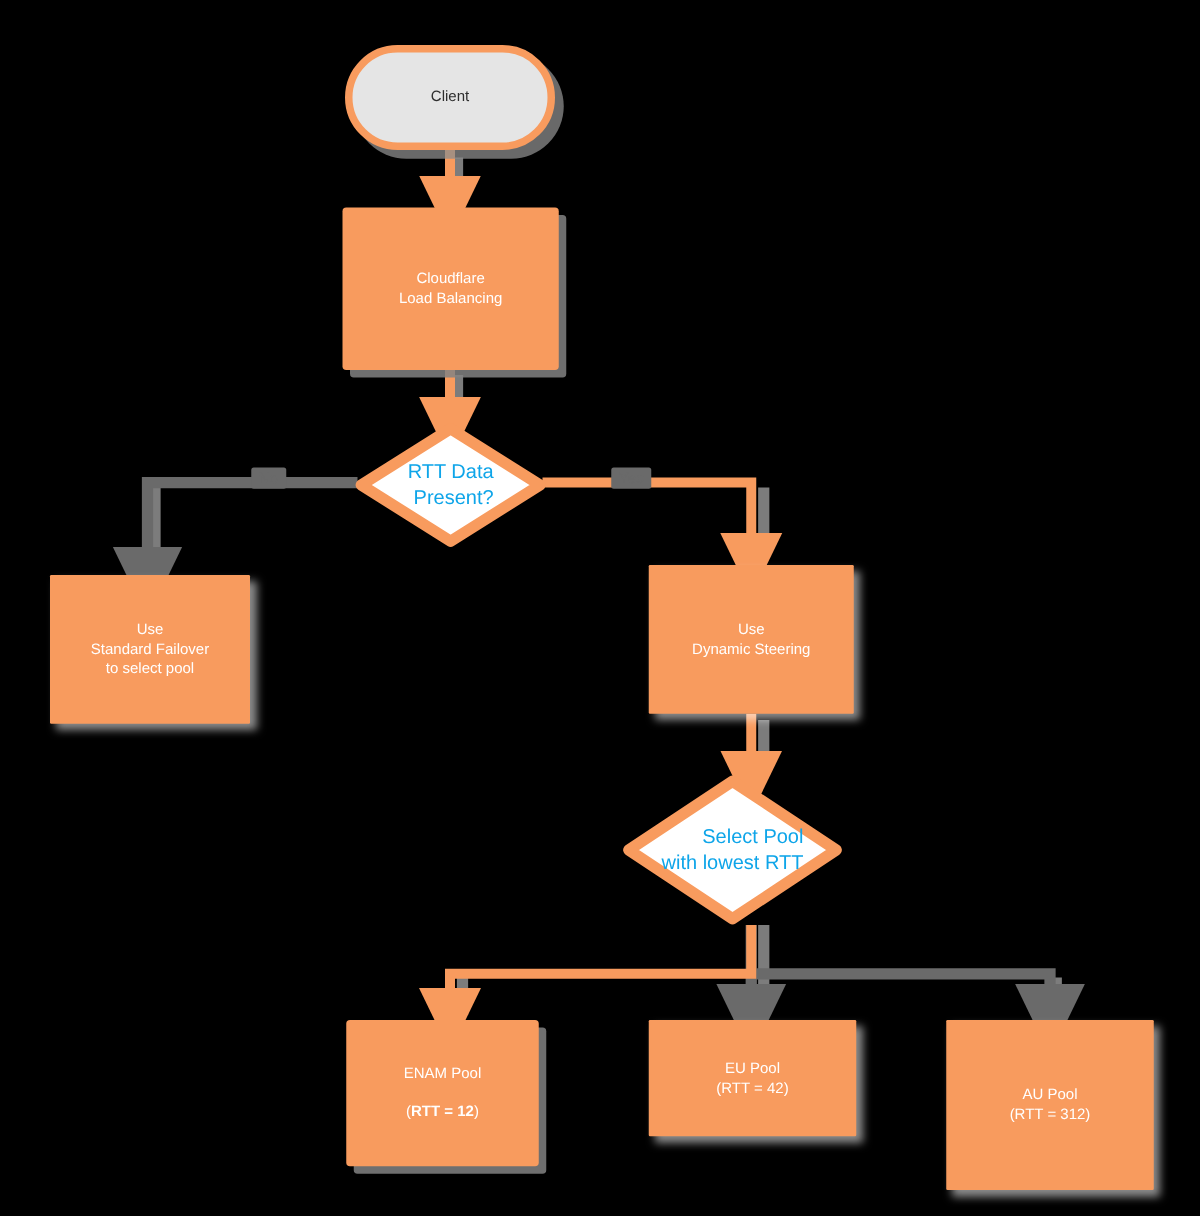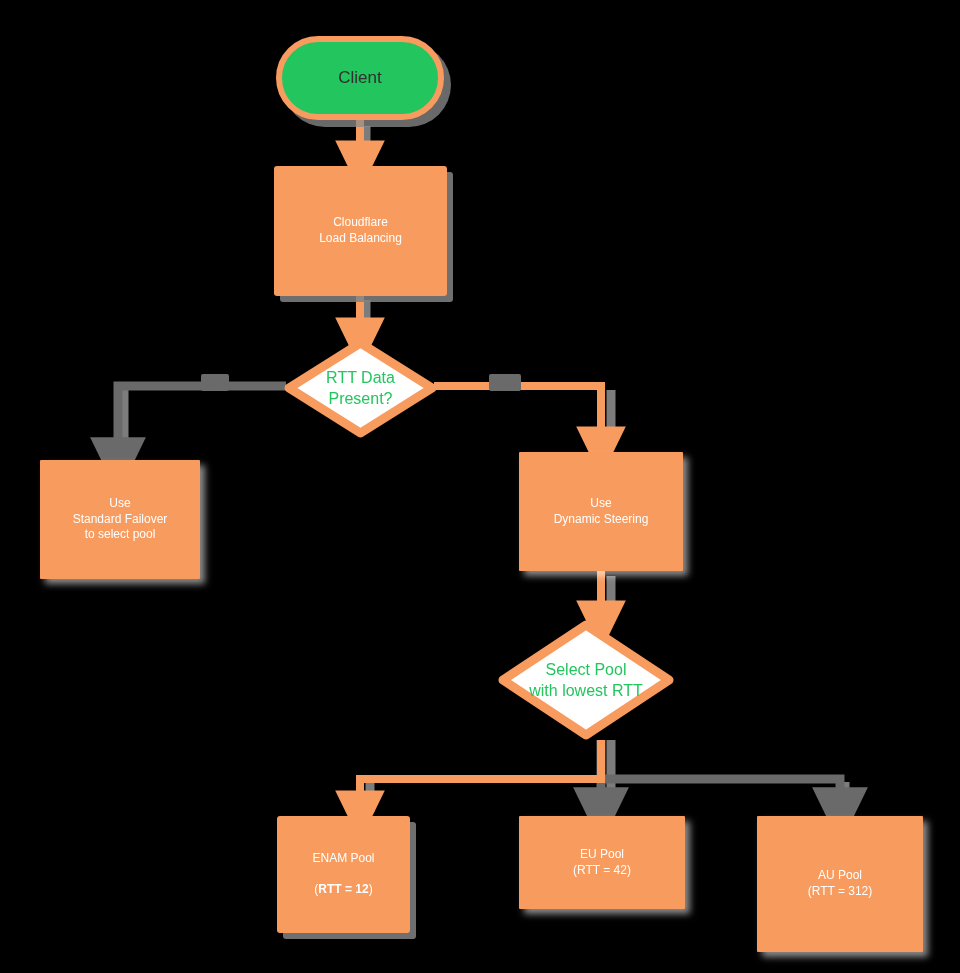--- a/index.html
+++ b/index.html
@@ -53,43 +53,44 @@
   .box-fill.soft {
     border-radius: 1px;
     box-shadow: 5px 5px 7px 0 rgba(255,255,255,0.55);
   }
   .box-fill.sharp {
     border-radius: 3px;
   }
 
   
   .pill {
-    background: #22c55e;
+    background: #e5e5e5;
     color: #2f2f2f;
-    font-size: 17px;
+    font-size: 12px;
     border: 6px solid #f89b5e;
     border-radius: 999px;
     box-shadow: 7px 7px 0 0 rgba(140,140,140,0.75);
   }
 
   
   .diamond {
     background: transparent;
   }
   .diamond .dshape {
     position: absolute;
     left: 0; top: 0;
     width: 100%;
     height: 100%;
     z-index: 1;
   }
   .diamond .label {
-    color: #22c55e;
+    color: #0ea5e9;
     font-size: 16px;
     z-index: 4;
+    text-align: right;
   }
 
   
   .edge-label {
     position: absolute;
     z-index: 5;
     font-size: 12px;
     color: #6a6a6a;
     background: #6a6a6a;
     padding: 2px 6px;
@@ -176,21 +177,21 @@
   </div>
 
   <div class="node diamond" style="left:496px; top:618px; width:180px; height:124px;">
     <svg class="dshape" viewBox="0 0 180 124" preserveAspectRatio="none">
       <polygon points="90,7 173,62 90,117 7,62" fill="#ffffff" stroke="#f89b5e" stroke-width="9" stroke-linejoin="round"></polygon>
     </svg>
     <span class="label">Select Pool
 with lowest RTT</span>
   </div>
 
-  <div class="node box-fill sharp" style="left:277px; top:816px; width:133px; height:117px; flex-direction:column;">
+  <div class="node box-fill sharp" style="left:277px; top:816px; width:154px; height:117px; flex-direction:column;">
     <span class="label">ENAM Pool</span>
     <span class="label">
       <span>(</span><span class="bold-rtt">RTT = 12</span><span>)</span>
     </span>
   </div>
 
   <div class="node box-fill soft" style="left:519px; top:816px; width:166px; height:93px; flex-direction:column;">
     <span class="label">EU Pool</span>
     <span class="label">(RTT = 42)</span>
   </div>

